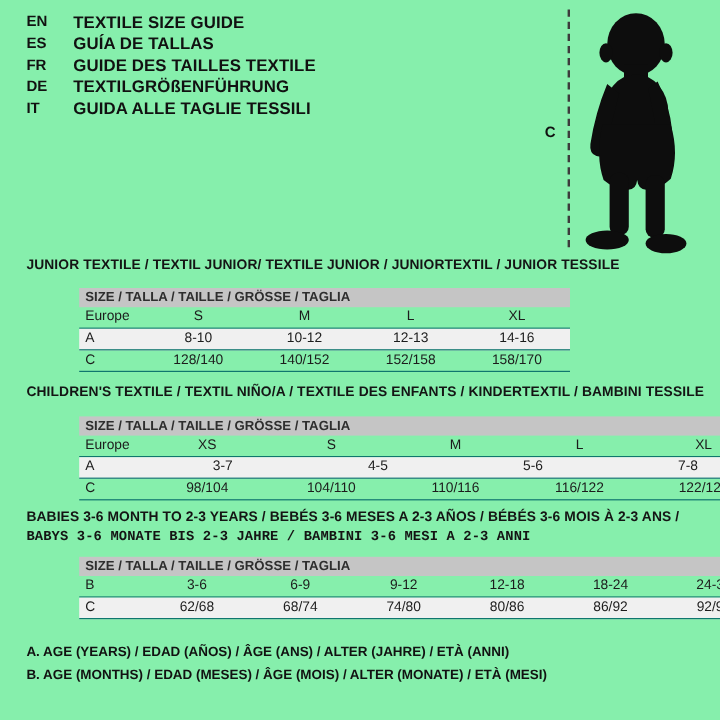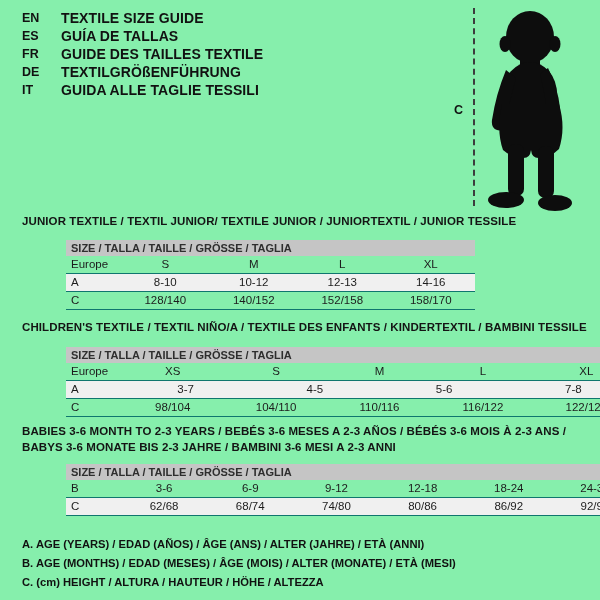--- a/index.html
+++ b/index.html
@@ -16,21 +16,21 @@
   .measure-label{position:absolute;left:454px;top:103px;font-weight:bold;font-size:12.5px;}
   .dash-line{position:absolute;left:473px;top:8px;height:198px;width:0;border-left:2px dashed #3c3c3c;}
   .baby-svg{position:absolute;left:478px;top:4px;}
 
   
   .sec-title{position:absolute;left:22px;font-weight:bold;font-size:11.5px;color:#141414;
              letter-spacing:0.1px;white-space:nowrap;}
   .title-1{top:215px;}
   .title-2{top:321px;}
   .title-3a{top:425px;}
-  .title-3b{top:441px;}
+  .title-3b{top:441px;font-family:Liberation Mono, monospace;}
 
   
   .tbl{position:absolute;left:18px;margin-left:48px;}
   .t1{top:240px;width:409px;}
   .t2{top:347px;width:572px;}
   .t3{top:464px;width:572px;}
   .tbl-head{background:#c5c5c5;height:16px;line-height:16px;font-size:11px;font-weight:bold;
             color:#2e2e2e;padding-left:5px;box-sizing:border-box;}
   .tbl-row{display:flex;height:18px;line-height:17px;font-size:11.5px;color:#1c1c1c;
            box-sizing:border-box;border-bottom:1px solid #0f766e;}
@@ -163,16 +163,15 @@
       <span class="cell">74/80</span>
       <span class="cell">80/86</span>
       <span class="cell">86/92</span>
       <span class="cell">92/98</span>
     </div>
   </div>
 
   <div class="footnotes">
     <div class="footnote">A. AGE (YEARS) / EDAD (AÑOS) / ÂGE (ANS) / ALTER (JAHRE) / ETÀ (ANNI)</div>
     <div class="footnote">B. AGE (MONTHS) / EDAD (MESES) / ÂGE (MOIS) / ALTER (MONATE) / ETÀ (MESI)</div>
-    <div class="footnote">C. (cm) HEIGHT / ALTURA / HAUTEUR / HÖHE / ALTEZZA</div>
   </div>
 
 </div>
 
 </body></html>

